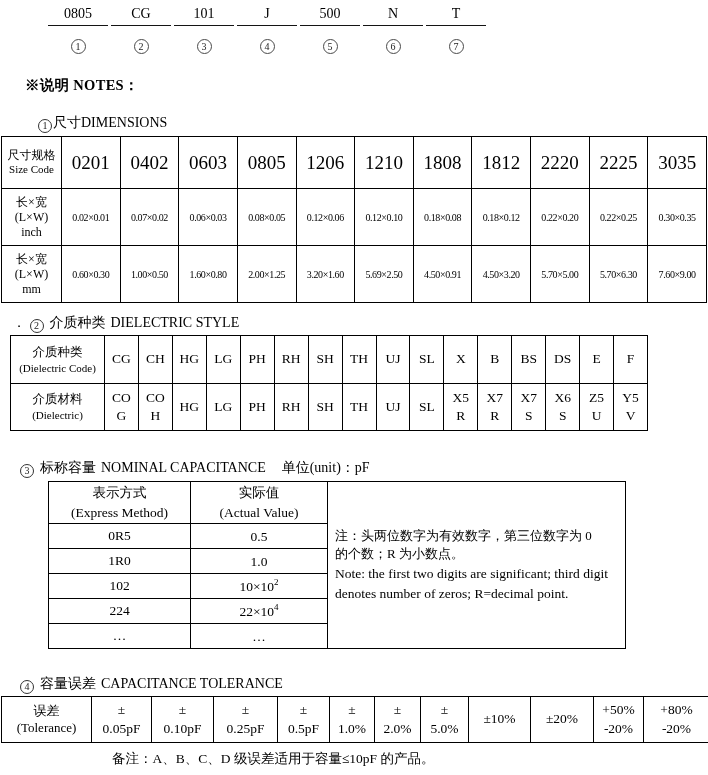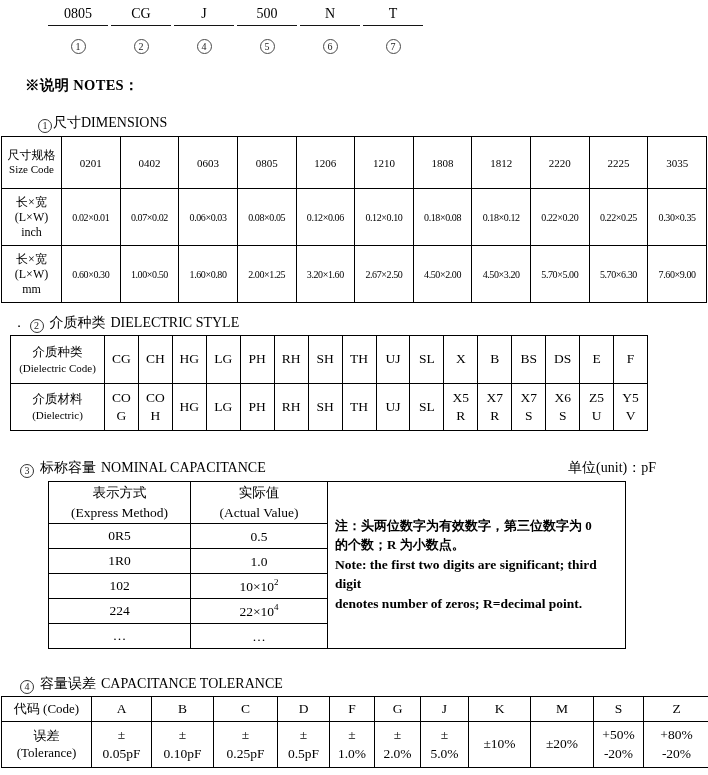--- a/index.html
+++ b/index.html
@@ -23,32 +23,32 @@
     border-radius:50%; font-size:10px; line-height:13px; text-align:center; color:#222;
   }
   .pn-circle { margin-top:13px; }
   .h-circle { width:14px; height:14px; line-height:12px; border-color:#333; vertical-align:-2px; margin-right:1px; }
 
   
   .notes-heading { margin:22px 0 0 25px; font-weight:bold; font-size:14.5px; letter-spacing:0.3px; }
   .sec-heading { font-size:14px; }
   .sec1-heading { margin:19px 0 0 38px; }
   .sec2-heading { margin:11px 0 0 12px; }
-  .sec3-heading { margin:28px 0 0 20px; width:636px; display:flex; justify-content:space-between;gap:16px; }
+  .sec3-heading { margin:28px 0 0 20px; width:636px; display:flex; justify-content:flex-start;gap:16px; }
   .sec4-heading { margin:26px 4px 0 20px; }
   .en-gap { }
   .cn-gap { margin-left:5px; }
 
   
   table { border-collapse:collapse; table-layout:fixed; }
   td { border:1px solid #000; text-align:center; vertical-align:middle; padding:0; overflow:hidden; }
 
   
   .dim-table { width:706px; margin:3px 0 0 1px; }
-  .dim-table td { font-size:11px; }
+  .dim-table td { font-size:19px; }
   .dim-table .rh { font-size:12px; line-height:1.25; }
   .dim-table .rh .small { font-size:11px; }
   .dim-table .val { font-size:10px; letter-spacing:-0.4px;margin-top:40px; }
   .dim-r1 td { height:52px; }
   .dim-r2 td { height:57px; }
   .dim-r3 td { height:57px; }
 
   
   .die-table { width:638px; margin:2px 0 0 10px; }
   .die-table td { font-size:13.5px; line-height:1.35; }
@@ -57,21 +57,21 @@
   .die-r1 td { height:48px; }
   .die-r2 td { height:47px; }
 
   
   .cap-table { width:577px; margin:3px 0 7px 48px; }
   .cap-table td { font-size:13.5px; }
   .cap-hdr td { height:42px; line-height:1.45; }
   .cap-row td { height:25px; }
   .note-cell {
     text-align:left !important; vertical-align:middle; padding:4px 7px !important;
-    font-size:12.5px; line-height:1.3;font-weight:bold;
+    font-size:12.5px; line-height:1.3;
   }
   .note-cn { font-size:13px; }
   sup { font-size:9px; }
 
   
   .tol-table { width:706px; margin:2px 0 0 1px; }
   .tol-table td { font-size:13.5px; line-height:1.4; }
   .tol-hdr td { height:25px; }
   .tol-val td { height:46px; }
   .tol-table .rh { font-size:13px; line-height:1.3; }
@@ -84,20 +84,24 @@
 <div class="page">
 
   <div class="pn-row">
     <div class="pn-seg">
       <span class="pn-code">0805</span>
       <span class="circle pn-circle">1</span>
     </div>
     <div class="pn-seg">
       <span class="pn-code">CG</span>
       <span class="circle pn-circle">2</span>
+    </div>
+    <div class="pn-seg">
+      <span class="pn-code">101</span>
+      <span class="circle pn-circle">3</span>
     </div>
     <div class="pn-seg">
       <span class="pn-code">J</span>
       <span class="circle pn-circle">4</span>
     </div>
     <div class="pn-seg">
       <span class="pn-code">500</span>
       <span class="circle pn-circle">5</span>
     </div>
     <div class="pn-seg">
@@ -171,22 +175,22 @@
       <td class="rh">
         <div>长×宽</div>
         <div>(L×W)</div>
         <div>mm</div>
       </td>
       <td class="val">0.60×0.30</td>
       <td class="val">1.00×0.50</td>
       <td class="val">1.60×0.80</td>
       <td class="val">2.00×1.25</td>
       <td class="val">3.20×1.60</td>
-      <td class="val">2.67×2.50</td>
-      <td class="val">4.50×2.00</td>
+      <td class="val">5.69×2.50</td>
+      <td class="val">4.50×0.91</td>
       <td class="val">4.50×3.20</td>
       <td class="val">5.70×5.00</td>
       <td class="val">5.70×6.30</td>
       <td class="val">7.60×9.00</td>
     </tr>
   </tbody>
     </table>
 
   <div class="sec-heading sec2-heading">
     <span>．</span>
@@ -375,34 +379,20 @@
         <col style="width:52px">
         <col style="width:45px">
         <col style="width:46px">
         <col style="width:48px">
         <col style="width:62px">
         <col style="width:63px">
         <col style="width:50px">
         <col style="width:66px">
     </colgroup>
     <tbody>
-        <tr class="tol-hdr">
-      <td class="rh">代码  (Code)</td>
-      <td>A</td>
-      <td>B</td>
-      <td>C</td>
-      <td>D</td>
-      <td>F</td>
-      <td>G</td>
-      <td>J</td>
-      <td>K</td>
-      <td>M</td>
-      <td>S</td>
-      <td>Z</td>
-    </tr>
     <tr class="tol-val">
       <td class="rh">
         <div>误差</div>
         <div>(Tolerance)</div>
       </td>
       <td>
             <div>±</div>
             <div>0.05pF</div>
           </td>
       <td>

